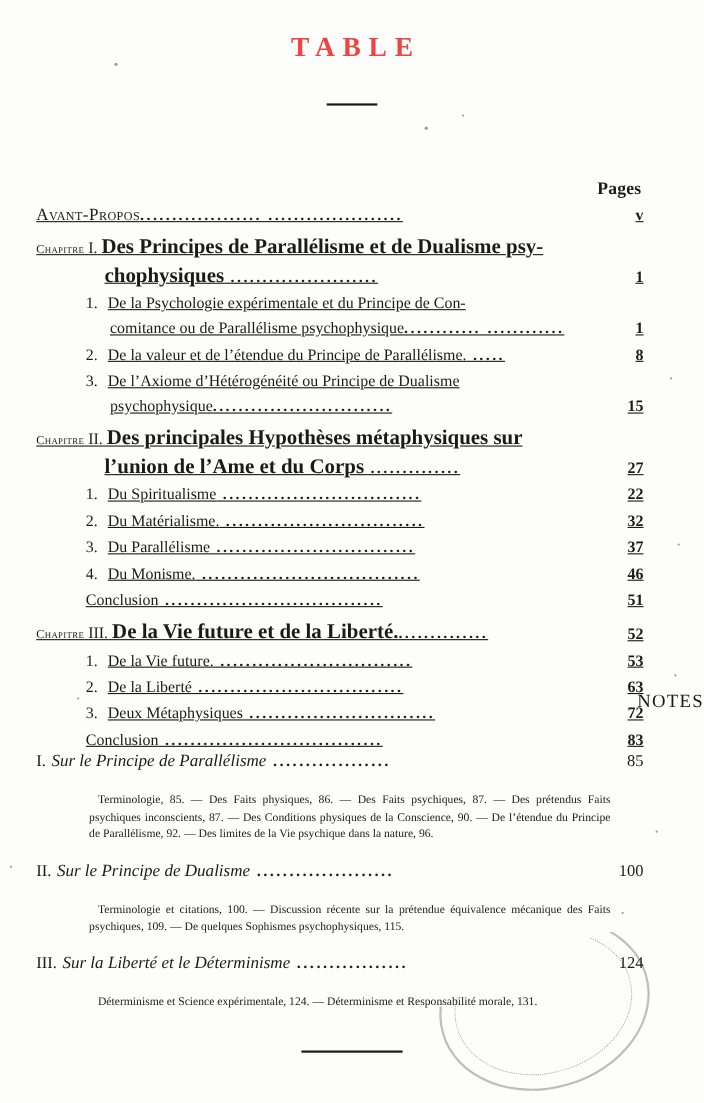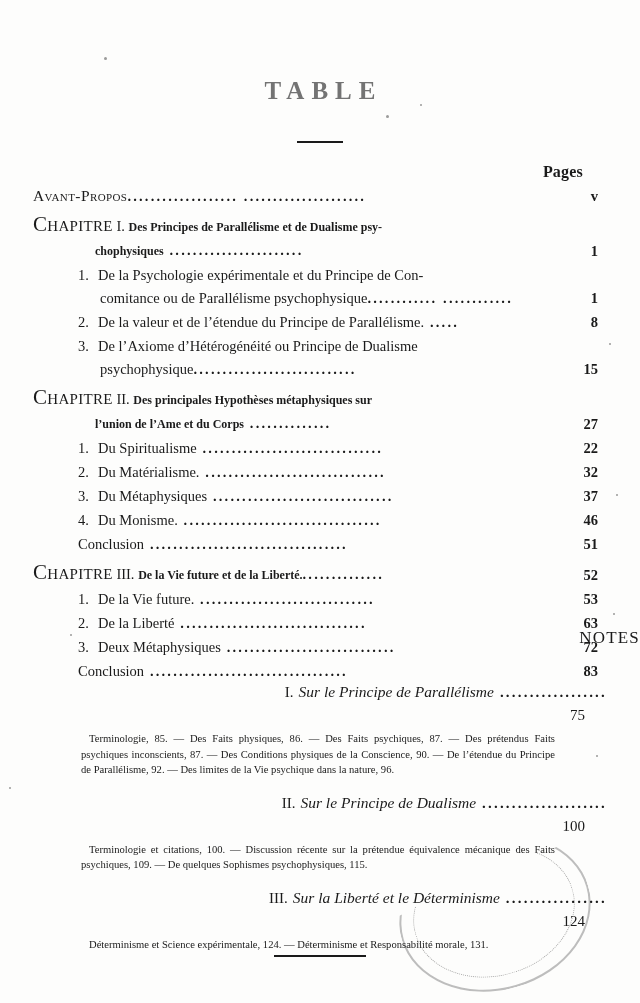--- a/index.html
+++ b/index.html
@@ -23,23 +23,23 @@
     background: #fdfdfc;
   }
 
   
   .doc-title {
     text-align: center;
     font-size: 25px;
     letter-spacing: 7px;
     font-weight: 700;
     margin: 0;
-    padding-top: 77px;
+    padding-top: 30px;
     text-indent: 7px;
-    color: #737373;
+    color: #ef4444;
   }
 
   .rule-top {
     width: 46px;
     height: 2px;
     background: #1a1a1a;
     margin: 36px auto 0 auto;
   }
 
   .rule-bottom {
@@ -60,21 +60,22 @@
     font-size: 16px;
     font-weight: 700;
     letter-spacing: 0.2px;
   }
 
   
   .toc {
     position: absolute;
     top: 184px;
     left: 33px;
-    right: 20px;
+    right: 33px;
+    text-decoration: underline;
   }
 
   .entry {
     display: flex;
     align-items: flex-start;
     justify-content: space-between;
     margin-bottom: 1px;
   }
 
   .entry-text {
@@ -112,30 +113,30 @@
   .lvl-chapter {
     margin-top: 5px;
   }
   .lvl-chapter .entry-text {
     padding-left: 0;
     text-indent: 0;
   }
   .lvl-chapter .chap-label {
     font-variant: small-caps;
     font-weight: 400;
-    font-size: 21px;
+    font-size: 11px;
     letter-spacing: 0.3px;
   }
   .lvl-chapter .chap-roman {
     font-weight: 400;
     font-size: 14.5px;
   }
   .lvl-chapter .chap-title {
     font-weight: 700;
-    font-size: 12px;
+    font-size: 19px;
   }
   .lvl-chapter .entry-text {
     text-align: justify;
   }
   .lvl-chapter .wrap {
     display: block;
     padding-left: 62px;
   }
 
   .lvl-section {
@@ -173,21 +174,20 @@
     position: absolute;
     top: 680px;
     left: 33px;
     right: 33px;
   }
 
   .note-entry {
     display: flex;
     align-items: flex-end;
     justify-content: space-between;
-    flex-direction: column;
   }
   .note-entry .entry-text {
     font-size: 15px;
     line-height: 24px;
   }
   .note-roman {
     font-style: normal;
     font-size: 15px;
     margin-right: 5px;
   }
@@ -199,21 +199,21 @@
     font-weight: 400;
     font-size: 15px;
   }
 
   .note-detail {
     font-size: 10.6px;
     line-height: 15.5px;
     text-align: justify;
     padding-left: 48px;
     padding-right: 52px;
-    margin-top: 4px;
+    margin-top: 16px;
     margin-bottom: 13px;
     text-indent: 8px;
     hyphens: manual;
   }
 
   
   .speck {
     position: absolute;
     background: #4a4a4a;
     border-radius: 50%;
@@ -284,21 +284,21 @@
       </div>
       <div class="entry lvl-section">
         <div class="entry-text"><span class="sec-num">1.</span><span>Du Spiritualisme</span><span class="leader"> ...............................</span></div>
         <div class="entry-num">22</div>
       </div>
       <div class="entry lvl-section">
         <div class="entry-text"><span class="sec-num">2.</span><span>Du Matérialisme.</span><span class="leader"> ...............................</span></div>
         <div class="entry-num">32</div>
       </div>
       <div class="entry lvl-section">
-        <div class="entry-text"><span class="sec-num">3.</span><span>Du Métaphysiques</span><span class="leader"> ...............................</span></div>
+        <div class="entry-text"><span class="sec-num">3.</span><span>Du Parallélisme</span><span class="leader"> ...............................</span></div>
         <div class="entry-num">37</div>
       </div>
       <div class="entry lvl-section">
         <div class="entry-text"><span class="sec-num">4.</span><span>Du Monisme.</span><span class="leader"> ..................................</span></div>
         <div class="entry-num">46</div>
       </div>
       <div class="entry lvl-conclusion">
         <div class="entry-text"><span>Conclusion</span><span class="leader"> ..................................</span></div>
         <div class="entry-num">51</div>
       </div>
@@ -322,21 +322,21 @@
         <div class="entry-text"><span>Conclusion</span><span class="leader"> ..................................</span></div>
         <div class="entry-num">83</div>
       </div>
     </div>
 
   <div class="notes-title">NOTES</div>
 
   <div class="notes">
       <div class="note-entry">
         <div class="entry-text"><span class="note-roman">I.</span><span class="note-title">Sur le Principe de Parallélisme</span><span class="leader"> ..................</span></div>
-        <div class="entry-num">75</div>
+        <div class="entry-num">85</div>
       </div>
       <div class="note-detail">Terminologie, 85. — Des Faits physiques, 86. — Des Faits psychiques, 87. — Des prétendus Faits psychiques inconscients, 87. — Des Conditions physiques de la Conscience, 90. — De l’étendue du Principe de Parallélisme, 92. — Des limites de la Vie psychique dans la nature, 96.</div>
       <div class="note-entry">
         <div class="entry-text"><span class="note-roman">II.</span><span class="note-title">Sur le Principe de Dualisme</span><span class="leader"> .....................</span></div>
         <div class="entry-num">100</div>
       </div>
       <div class="note-detail">Terminologie et citations, 100. — Discussion récente sur la prétendue équivalence mécanique des Faits psychiques, 109. — De quelques Sophismes psychophysiques, 115.</div>
       <div class="note-entry">
         <div class="entry-text"><span class="note-roman">III.</span><span class="note-title">Sur la Liberté et le Déterminisme</span><span class="leader"> .................</span></div>
         <div class="entry-num">124</div>

